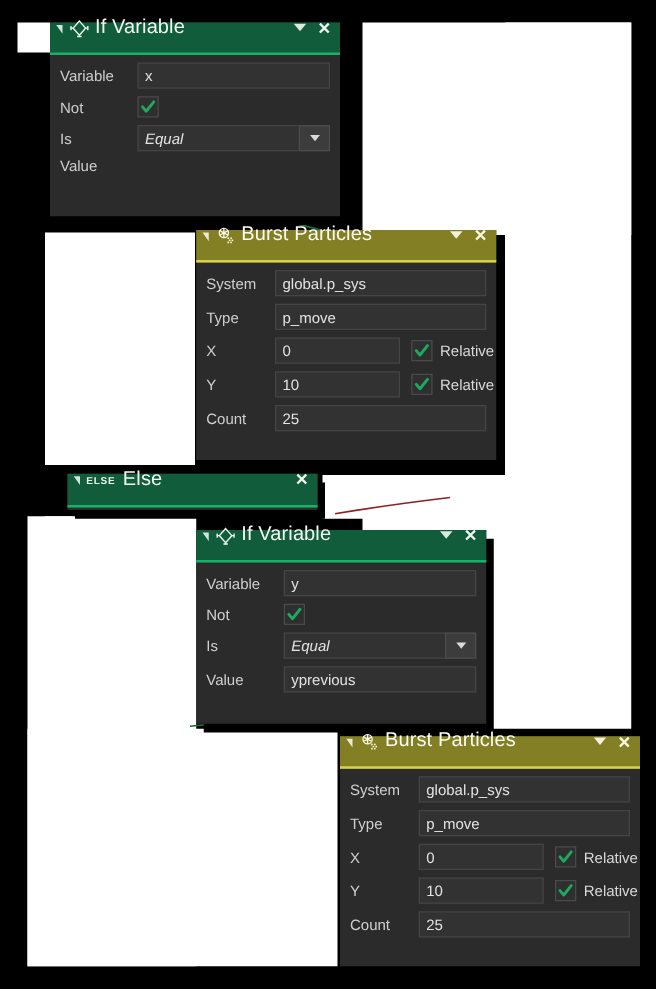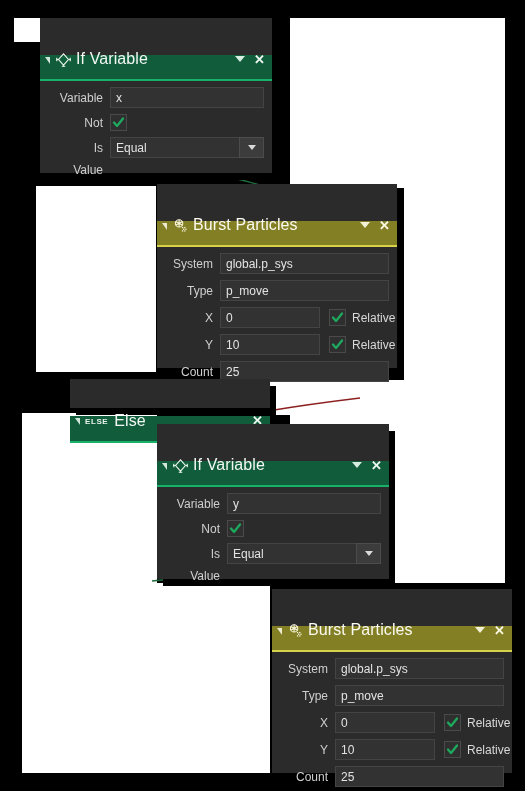--- a/index.html
+++ b/index.html
@@ -26,21 +26,20 @@
     box-shadow:6px 7px 0 0 rgba(0,0,0,1);
     box-sizing:border-box;
   }
   .panel-head{
     height:26px;
     display:flex;
     align-items:center;
     padding:0 7px 16px 5px;
     box-sizing:border-box;
     position:relative;
-    margin-top:37px;
   }
   .panel.green .panel-head{background:#115c3a;border-bottom:2px solid #18b169;}
   .panel.olive .panel-head{background:#827f24;border-bottom:2px solid #d8d14a;}
 
   .tri{
     width:0;height:0;
     border-left:5px solid transparent;
     border-top:7px solid #cfe6da;
     margin-right:5px;
     flex:0 0 auto;
@@ -79,38 +78,38 @@
     color:#e8f2ec;font-size:8px;font-weight:bold;letter-spacing:.6px;
     margin-right:6px;flex:0 0 auto;transform:translateY(1px);
   }
 
   
   .panel-body{padding:6px 8px 7px 8px;}
   .row{display:flex;align-items:center;margin-bottom:6px;}
   .row:last-child{margin-bottom:0;}
   .row-label{
     color:#cfcfcf;font-size:12px;line-height:12px;
-    text-align:right;padding-right:7px;white-space:nowrap;
+    padding-right:7px;white-space:nowrap;
     flex:0 0 auto;
   }
   .field{
     background:#323232;
     border:1px solid #444444;
     height:21px;
     display:flex;align-items:center;
     padding:0 5px;
     box-sizing:border-box;
     color:#e3e3e3;
     font-size:12px;
     flex:1 1 auto;
     overflow:hidden;
     white-space:nowrap;
   }
 
-  .select-wrap{display:flex;flex:1 1 auto;}
+  .select-wrap{display:flex;flex:1 1 auto;font-style:italic;}
   .select-wrap .field{border-right:none;}
   .select-btn{
     width:25px;height:21px;
     background:#3c3c3c;border:1px solid #4c4c4c;
     box-sizing:border-box;
     display:flex;align-items:center;justify-content:center;
     flex:0 0 auto;
   }
   .select-btn i{
     width:0;height:0;display:block;
@@ -253,21 +252,21 @@
           <span class="chk-label">Relative</span>
         </span>
       </div>
       <div class="row">
         <span class="row-label" style="width:48px;">Count</span>
         <span class="field">25</span>
       </div>
     </div>
   </div>
 
-  <div class="panel green" style="left:70px;top:379px;width:200px;height:29px;">
+  <div class="panel green" style="left:54px;top:379px;width:200px;height:29px;">
     <div class="panel-head" style="height:27px;">
       <span class="tri"></span>
       <span class="else-tag">ELSE</span>
       <span class="head-title">Else</span>
       <span class="head-close">✕</span>
     </div>
   </div>
 
   <div class="panel green" style="left:157px;top:424px;width:232px;height:155px;">
     <div class="panel-head">
@@ -301,20 +300,21 @@
         <span class="row-label" style="width:55px;">Is</span>
         <span class="select-wrap">
           <span class="field">Equal</span>
           <span class="select-btn">
               <i></i>
             </span>
         </span>
       </div>
       <div class="row">
         <span class="row-label" style="width:55px;">Value</span>
+        <span class="field">yprevious</span>
       </div>
     </div>
   </div>
 
   <div class="panel olive" style="left:272px;top:589px;width:240px;height:184px;">
     <div class="panel-head">
       <span class="tri"></span>
       <svg class="head-icon" viewBox="0 0 24 24">
         <g stroke="#fbf8e0" stroke-width="1.5" fill="none">
           <circle cx="10" cy="9" r="5.2"></circle>

